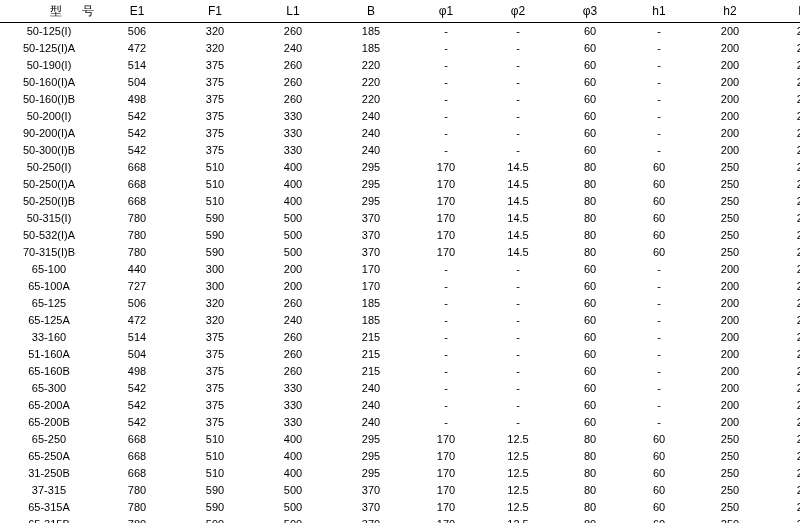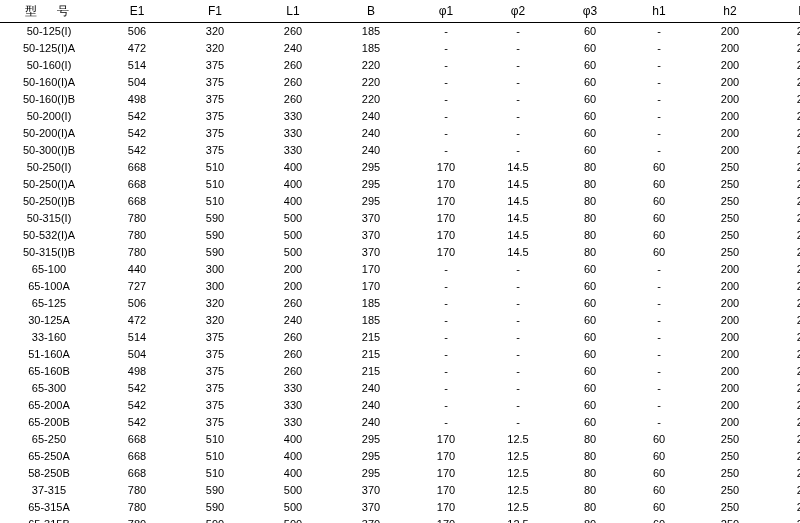--- a/index.html
+++ b/index.html
@@ -30,20 +30,21 @@
     border: 0;
   }
   table.spec-table thead th {
     font-size: 12px;
     height: 22px;
     font-weight: normal;
     border-bottom: 1px solid #000000;
   }
   table.spec-table thead th.model-head {
     letter-spacing: 4px;
+    text-align: right;
   }
   col.c-model { width: 98px; }
   col.c-e1 { width: 78px; }
   col.c-f1 { width: 78px; }
   col.c-l1 { width: 78px; }
   col.c-b  { width: 78px; }
   col.c-p1 { width: 72px; }
   col.c-p2 { width: 72px; }
   col.c-p3 { width: 72px; }
   col.c-h1 { width: 66px; }
@@ -103,21 +104,21 @@
         <td>240</td>
         <td>185</td>
         <td>-</td>
         <td>-</td>
         <td>60</td>
         <td>-</td>
         <td>200</td>
         <td>200</td>
       </tr>
       <tr>
-        <td>50-160(I)</td>
+        <td>50-190(I)</td>
         <td>514</td>
         <td>375</td>
         <td>260</td>
         <td>220</td>
         <td>-</td>
         <td>-</td>
         <td>60</td>
         <td>-</td>
         <td>200</td>
         <td>200</td>
@@ -155,21 +156,21 @@
         <td>330</td>
         <td>240</td>
         <td>-</td>
         <td>-</td>
         <td>60</td>
         <td>-</td>
         <td>200</td>
         <td>200</td>
       </tr>
       <tr>
-        <td>50-200(I)A</td>
+        <td>90-200(I)A</td>
         <td>542</td>
         <td>375</td>
         <td>330</td>
         <td>240</td>
         <td>-</td>
         <td>-</td>
         <td>60</td>
         <td>-</td>
         <td>200</td>
         <td>200</td>
@@ -246,21 +247,21 @@
         <td>500</td>
         <td>370</td>
         <td>170</td>
         <td>14.5</td>
         <td>80</td>
         <td>60</td>
         <td>250</td>
         <td>250</td>
       </tr>
       <tr>
-        <td>50-315(I)B</td>
+        <td>70-315(I)B</td>
         <td>780</td>
         <td>590</td>
         <td>500</td>
         <td>370</td>
         <td>170</td>
         <td>14.5</td>
         <td>80</td>
         <td>60</td>
         <td>250</td>
         <td>250</td>
@@ -298,21 +299,21 @@
         <td>260</td>
         <td>185</td>
         <td>-</td>
         <td>-</td>
         <td>60</td>
         <td>-</td>
         <td>200</td>
         <td>200</td>
       </tr>
       <tr>
-        <td>30-125A</td>
+        <td>65-125A</td>
         <td>472</td>
         <td>320</td>
         <td>240</td>
         <td>185</td>
         <td>-</td>
         <td>-</td>
         <td>60</td>
         <td>-</td>
         <td>200</td>
         <td>200</td>
@@ -415,21 +416,21 @@
         <td>400</td>
         <td>295</td>
         <td>170</td>
         <td>12.5</td>
         <td>80</td>
         <td>60</td>
         <td>250</td>
         <td>250</td>
       </tr>
       <tr>
-        <td>58-250B</td>
+        <td>31-250B</td>
         <td>668</td>
         <td>510</td>
         <td>400</td>
         <td>295</td>
         <td>170</td>
         <td>12.5</td>
         <td>80</td>
         <td>60</td>
         <td>250</td>
         <td>250</td>

